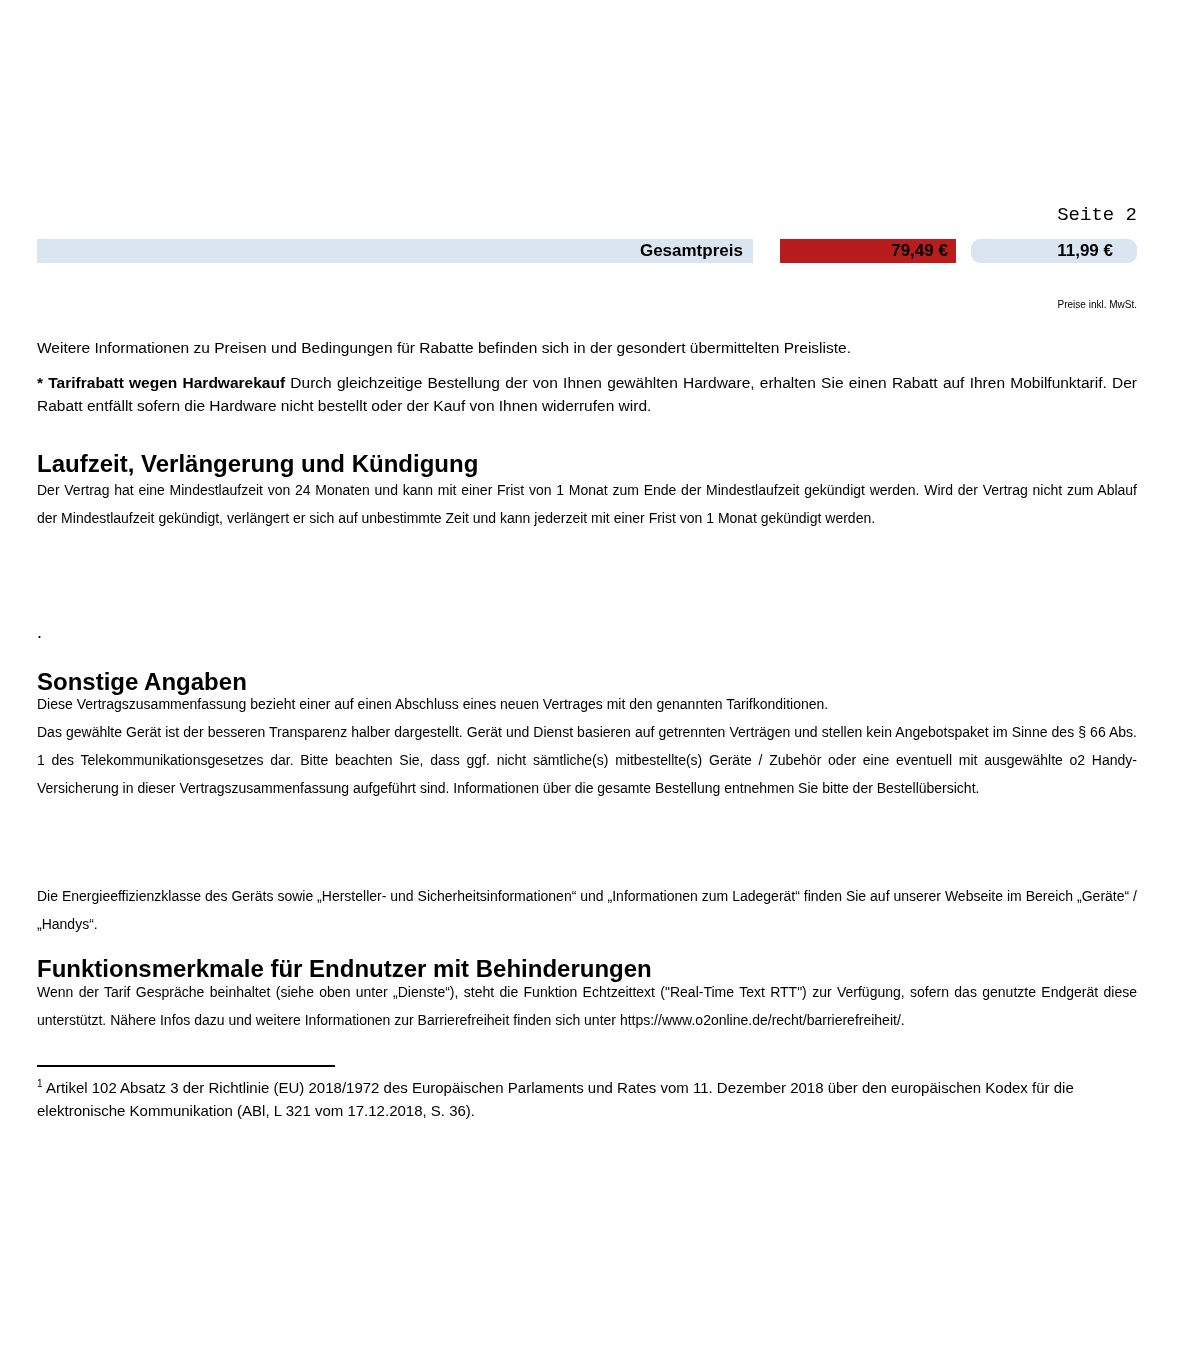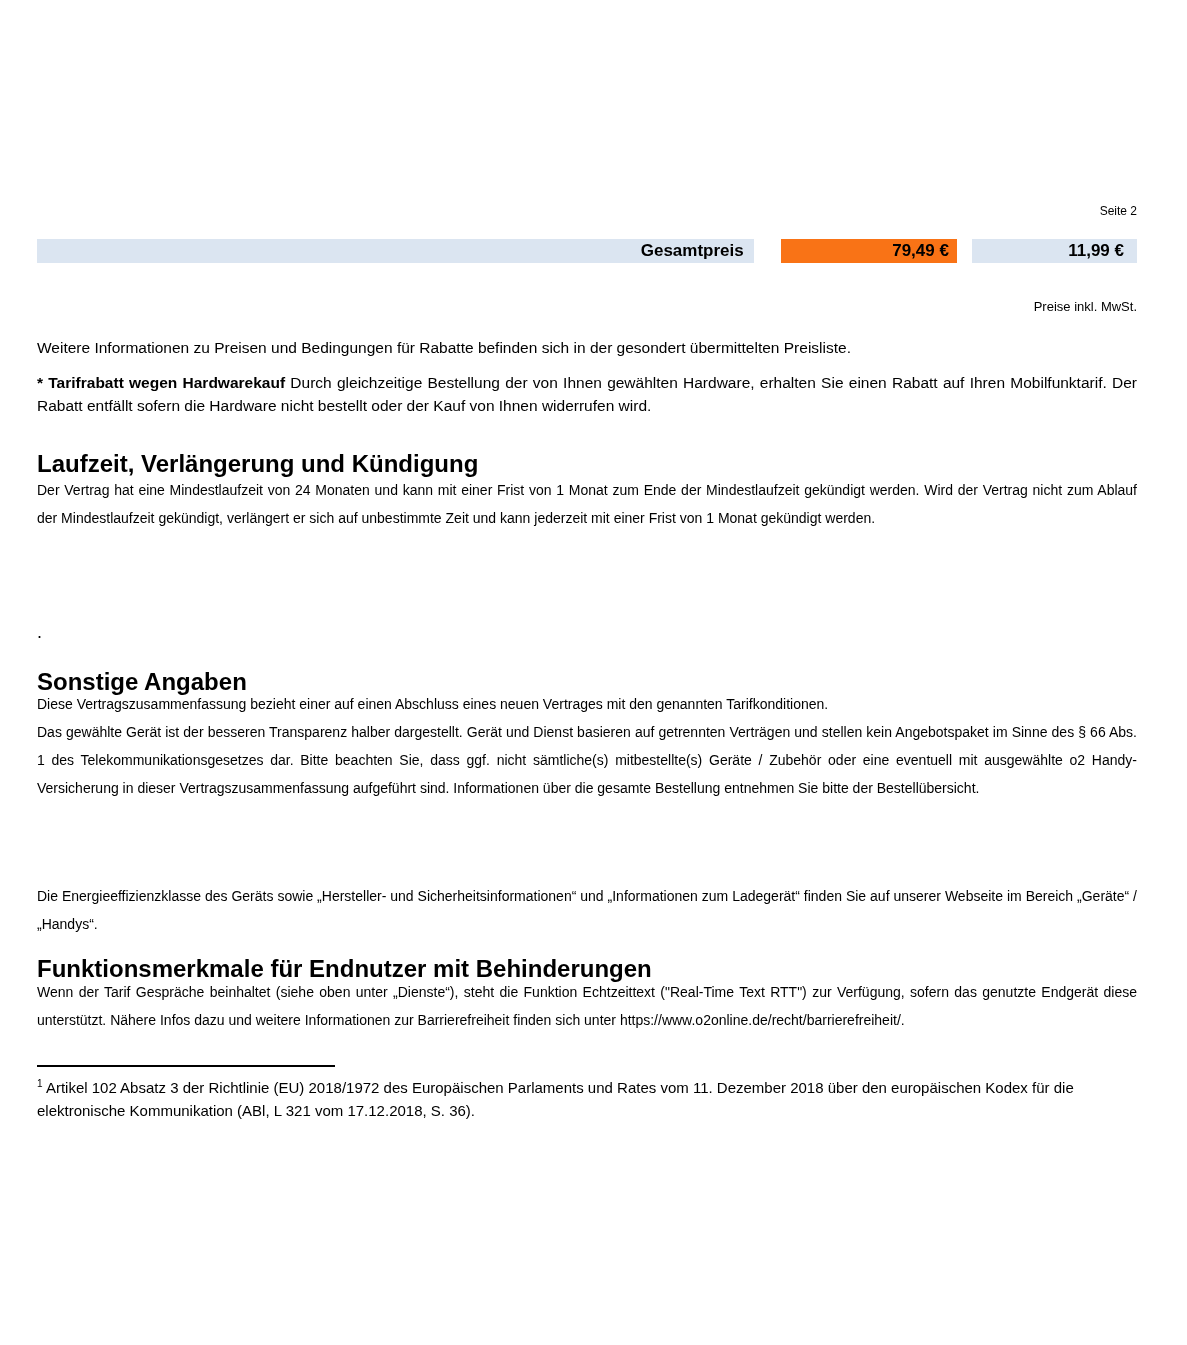--- a/index.html
+++ b/index.html
@@ -5,32 +5,32 @@
   * { margin:0; padding:0; box-sizing:border-box; }
   html,body { background:#ffffff; }
   body {
     width:1187px; height:1345px; position:relative;
     font-family:"Liberation Sans", sans-serif; color:#000;
   }
   .page { position:absolute; inset:0; width:1187px; height:1345px; background:#fff; overflow:hidden; }
 
   .page-number {
     position:absolute; top:204px; right:50px;
-    font-family:Liberation Sans, sans-serif; font-size:12px; color:#000;
+    font-family:Liberation Mono, monospace; font-size:19px; color:#000;
   }
 
   .ptable { position:absolute; top:239px; left:37px; width:1100px; }
   .prow { display:flex; margin-bottom:7px; }
   .prow > div { height:24px; line-height:24px; font-size:17px; text-align:right; }
   .prow .c1 { width:800px; padding-right:10px; margin-right:27px; }
   .prow .c2 { width:196px; padding-right:8px; margin-right:15px; }
-  .prow .c3 { width:183px; padding-right:13px; }
+  .prow .c3 { width:183px; padding-right:24px;border-radius:9px; }
   .prow.bold > div { font-weight:bold; }
 
-  .tax-note { position:absolute; top:299px; right:50px; font-size:13px; }
+  .tax-note { position:absolute; top:299px; right:50px; font-size:10px; }
 
   .small-text { font-size:15.5px; line-height:23px; }
   .info-note   { position:absolute; top:336px; left:37px; width:1100px; }
   .tarifrabatt { position:absolute; top:371px; left:37px; width:1100px; text-align:justify; }
 
   .h-section { font-size:24px; font-weight:bold; }
   .h-laufzeit  { position:absolute; top:450px; left:37px; }
   .h-sonstige  { position:absolute; top:668px; left:37px; }
   .h-funktion  { position:absolute; top:955px; left:37px; }
 
@@ -53,21 +53,21 @@
 </head>
 <body>
 
 <div class="page">
 
   <div class="page-number">Seite 2</div>
 
   <div class="ptable">
     <div class="prow bold">
       <div class="c1" style="background: rgb(219, 229, 241);">Gesamtpreis</div>
-      <div class="c2" style="background: #f97316;">79,49 €</div>
+      <div class="c2" style="background: #b91c1c;">79,49 €</div>
       <div class="c3" style="background: rgb(219, 229, 241);">11,99 €</div>
     </div>
   </div>
 
   <div class="tax-note">Preise inkl. MwSt.</div>
 
   <p class="info-note small-text">Weitere Informationen zu Preisen und Bedingungen für Rabatte befinden sich in der gesondert übermittelten Preisliste.</p>
 
   <p class="tarifrabatt small-text"><b>* Tarifrabatt wegen Hardwarekauf</b><span> Durch gleichzeitige Bestellung der von Ihnen gewählten Hardware, erhalten Sie einen Rabatt auf Ihren Mobilfunktarif. Der Rabatt entfällt sofern die Hardware nicht bestellt oder der Kauf von Ihnen widerrufen wird.</span></p>
 

